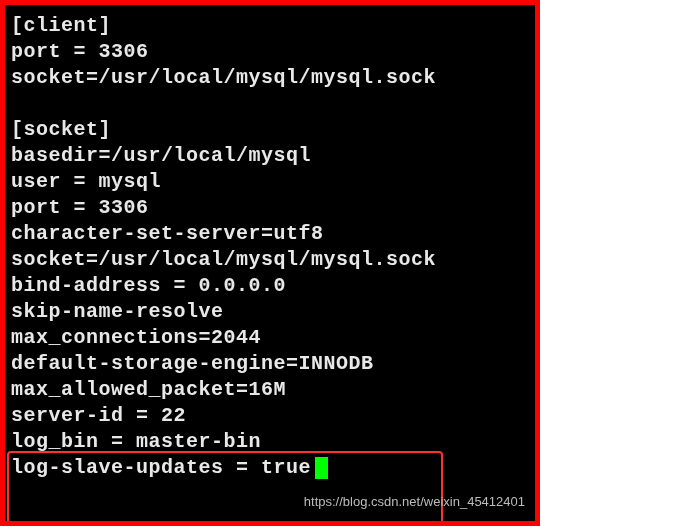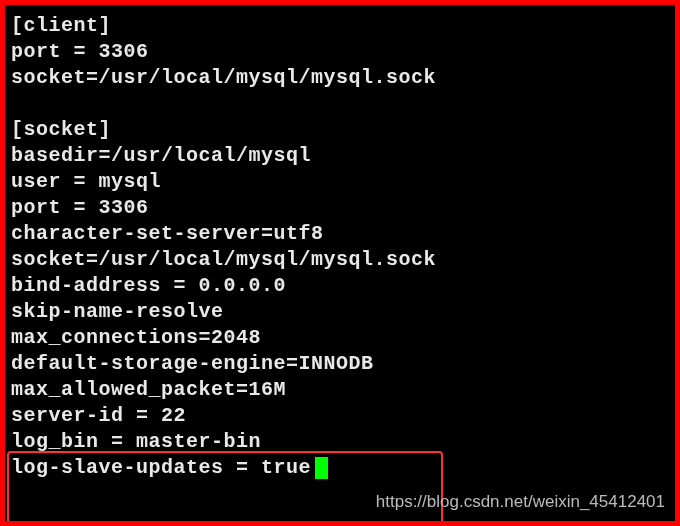--- a/index.html
+++ b/index.html
@@ -11,21 +11,21 @@
     width: 680px;
     height: 526px;
     box-sizing: border-box;
     position: relative;
     background: #ffffff;
   }
   .terminal {
     position: absolute;
     top: 0;
     left: 0;
-    width: 680px;
+    width: 540px;
     height: 526px;
     box-sizing: border-box;
     border: 5px solid #ff0000;
     background: #000000;
     font-family: "Courier New", Consolas, monospace;
     font-size: 20px;
     line-height: 26px;
     color: #e8e8e8;
     font-weight: bold;
     overflow: hidden;
@@ -54,21 +54,21 @@
     height: 80px;
     border: 2px solid #ff3030;
     border-radius: 4px;
     pointer-events: none;
   }
   .watermark {
     position: absolute;
     right: 10px;
     bottom: 6px;
     font-family: Arial, sans-serif;
-    font-size: 17px;
+    font-size: 13px;
     color: #bcbcbc;
     font-weight: normal;
     letter-spacing: 0;
   }
 </style>
 </head>
 <body>
 
 <div class="frame">
   <div class="terminal">
@@ -78,21 +78,21 @@
       <div class="line">socket=/usr/local/mysql/mysql.sock</div>
       <div class="line">&nbsp;</div>
       <div class="line">[socket]</div>
       <div class="line">basedir=/usr/local/mysql</div>
       <div class="line">user = mysql</div>
       <div class="line">port = 3306</div>
       <div class="line">character-set-server=utf8</div>
       <div class="line">socket=/usr/local/mysql/mysql.sock</div>
       <div class="line">bind-address = 0.0.0.0</div>
       <div class="line">skip-name-resolve</div>
-      <div class="line">max_connections=2048</div>
+      <div class="line">max_connections=2044</div>
       <div class="line">default-storage-engine=INNODB</div>
       <div class="line">max_allowed_packet=16M</div>
       <div class="line">server-id = 22</div>
       <div class="line">log_bin = master-bin</div>
       <div class="line"><span>log-slave-updates = true</span><span class="cursor"></span></div>
     </div>
     <div class="highlight-box"></div>
     <div class="watermark">https://blog.csdn.net/weixin_45412401</div>
   </div>
 </div>

